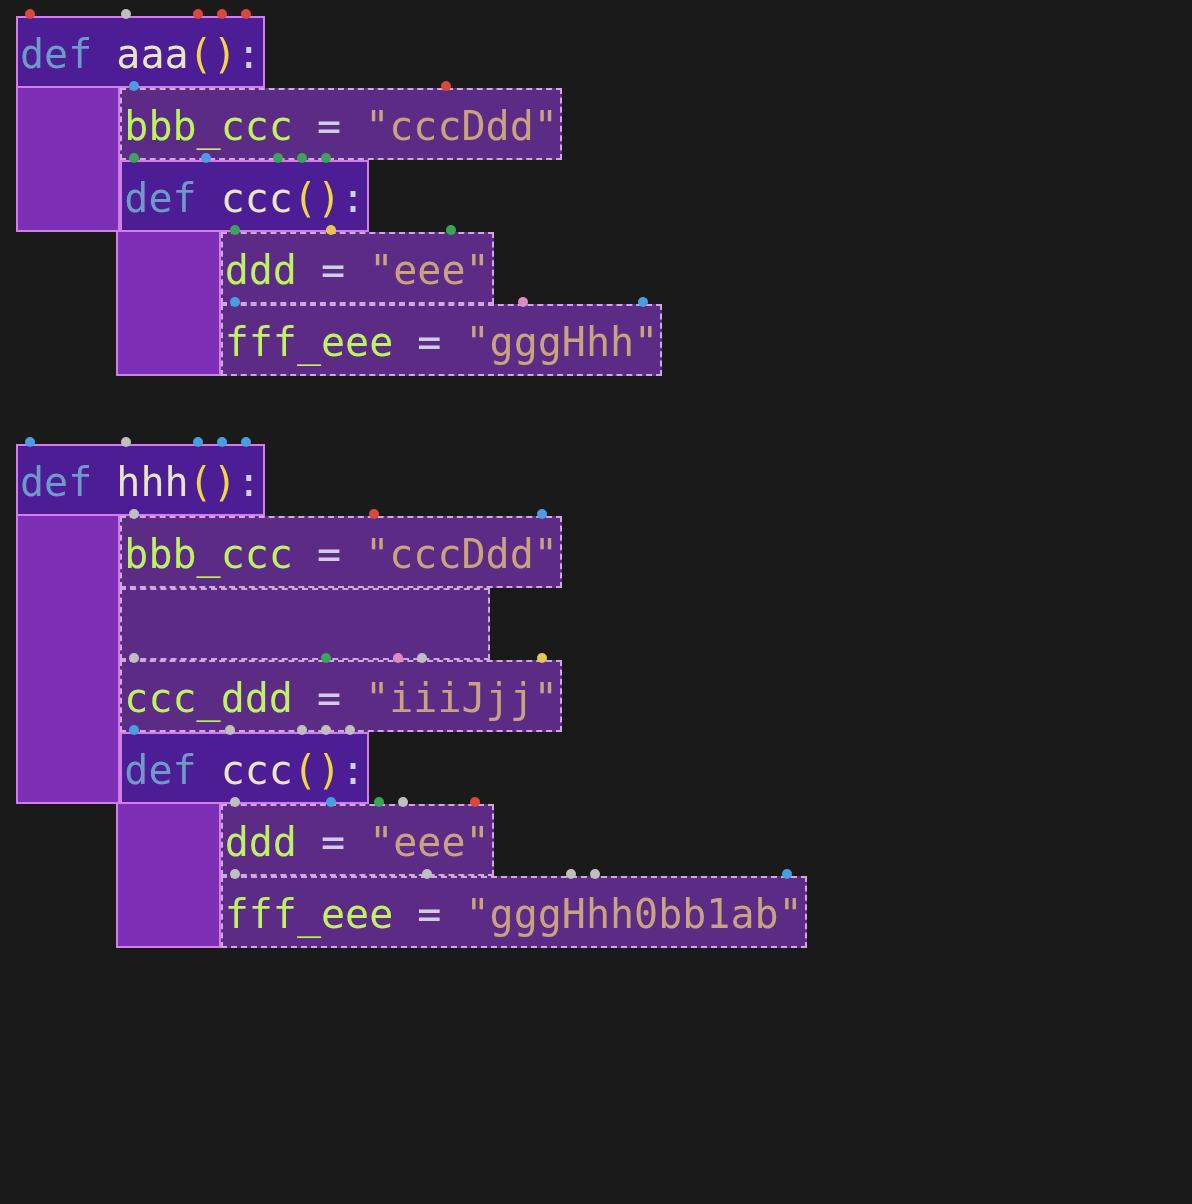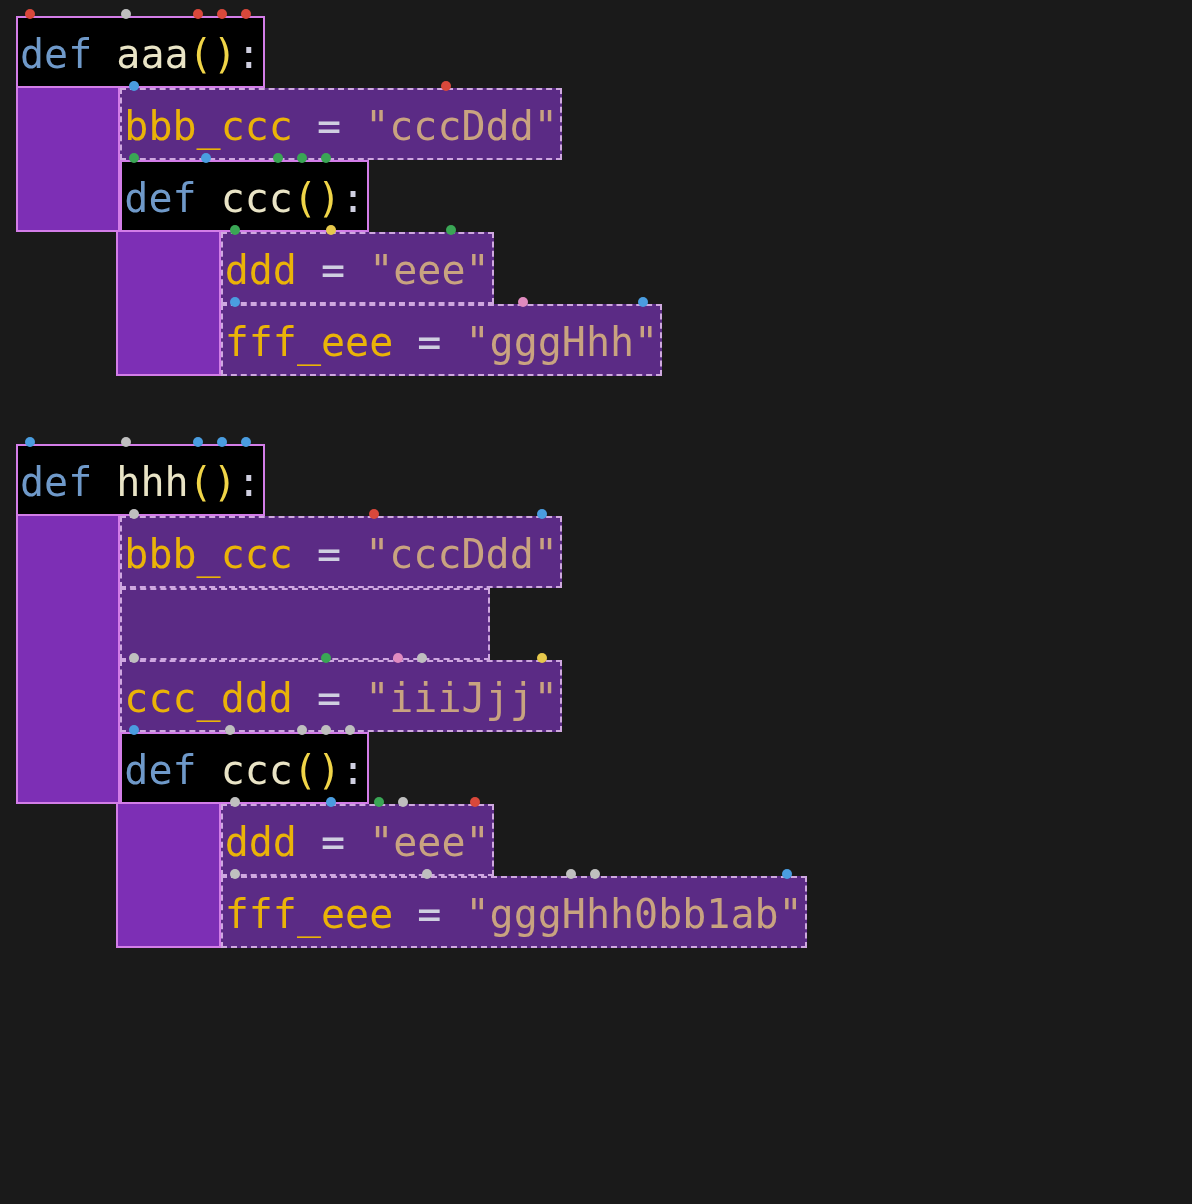--- a/index.html
+++ b/index.html
@@ -1,30 +1,30 @@
 <!DOCTYPE html>
 <html><head>
 <meta charset="utf-8">
 <style>
   html,body{margin:0;padding:0;background:#1a1a1a;width:1192px;height:1204px;overflow:hidden;}
   .editor{position:relative;font-family:"DejaVu Sans Mono","Menlo","Consolas",monospace;font-size:40px;line-height:72px;white-space:pre;padding:16px;}
   .block{position:relative;margin-bottom:68px;}
   .line{position:relative;height:72px;}
   .seg{display:inline-block;vertical-align:top;height:72px;position:relative;}
-  .solid{background:#000000;border:2px solid #d37de8;box-sizing:border-box;}
+  .solid{background:#4c1d95;border:2px solid #d37de8;box-sizing:border-box;}
   .dashed{background:#5b2b85;border:2px dashed #cfa8e0;box-sizing:border-box;}
   .past{background:#7d2fb5;border-left:2px solid #d37de8;border-right:2px solid #d37de8;box-sizing:border-box;}
   .bot{border-bottom:2px solid #d37de8;}
   .top{border-top:2px solid #d37de8;}
   .gap{background:transparent;}
   .tok-def{color:#6f99c9;}
   .tok-name{color:#e9e4c6;}
   .tok-paren{color:#f0d548;}
   .tok-punc{color:#cfcfe0;}
-  .tok-var{color:#eab308;}
+  .tok-var{color:#bef264;}
   .tok-op{color:#cfcfe0;}
   .tok-str{color:#c9a380;}
   .dots{position:absolute;left:0;right:0;top:-4px;height:0;}
   .dot{position:absolute;width:10px;height:10px;border-radius:50%;top:-5px;}
   .d-red{background:#d9483b;}
   .d-grey{background:#bfbfbf;}
   .d-blue{background:#4a9de0;}
   .d-green{background:#3aa655;}
   .d-yellow{background:#e6c84b;}
   .d-pink{background:#e08bbf;}

